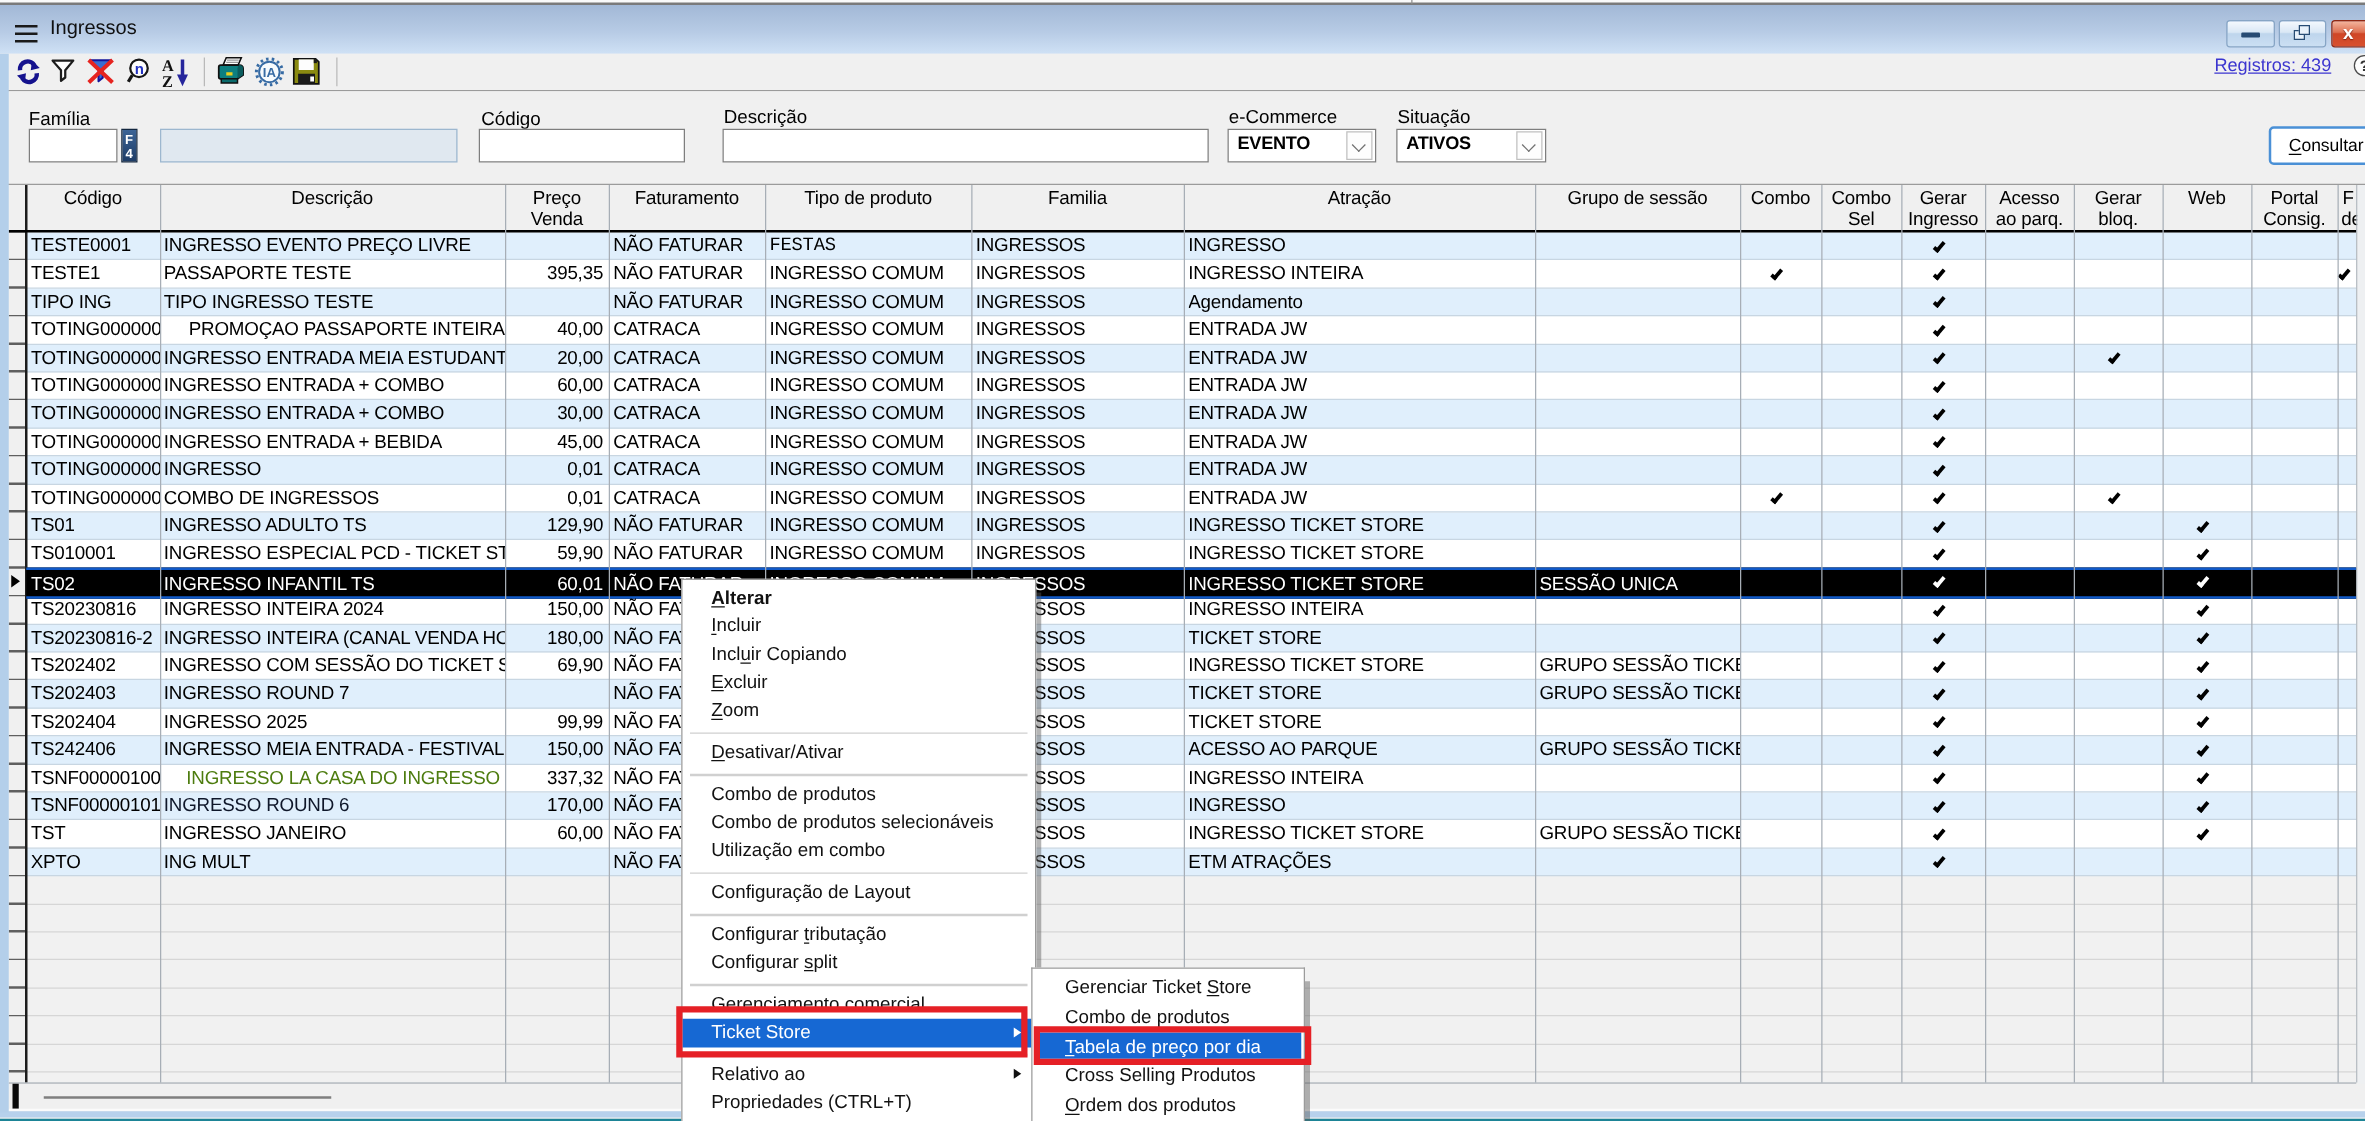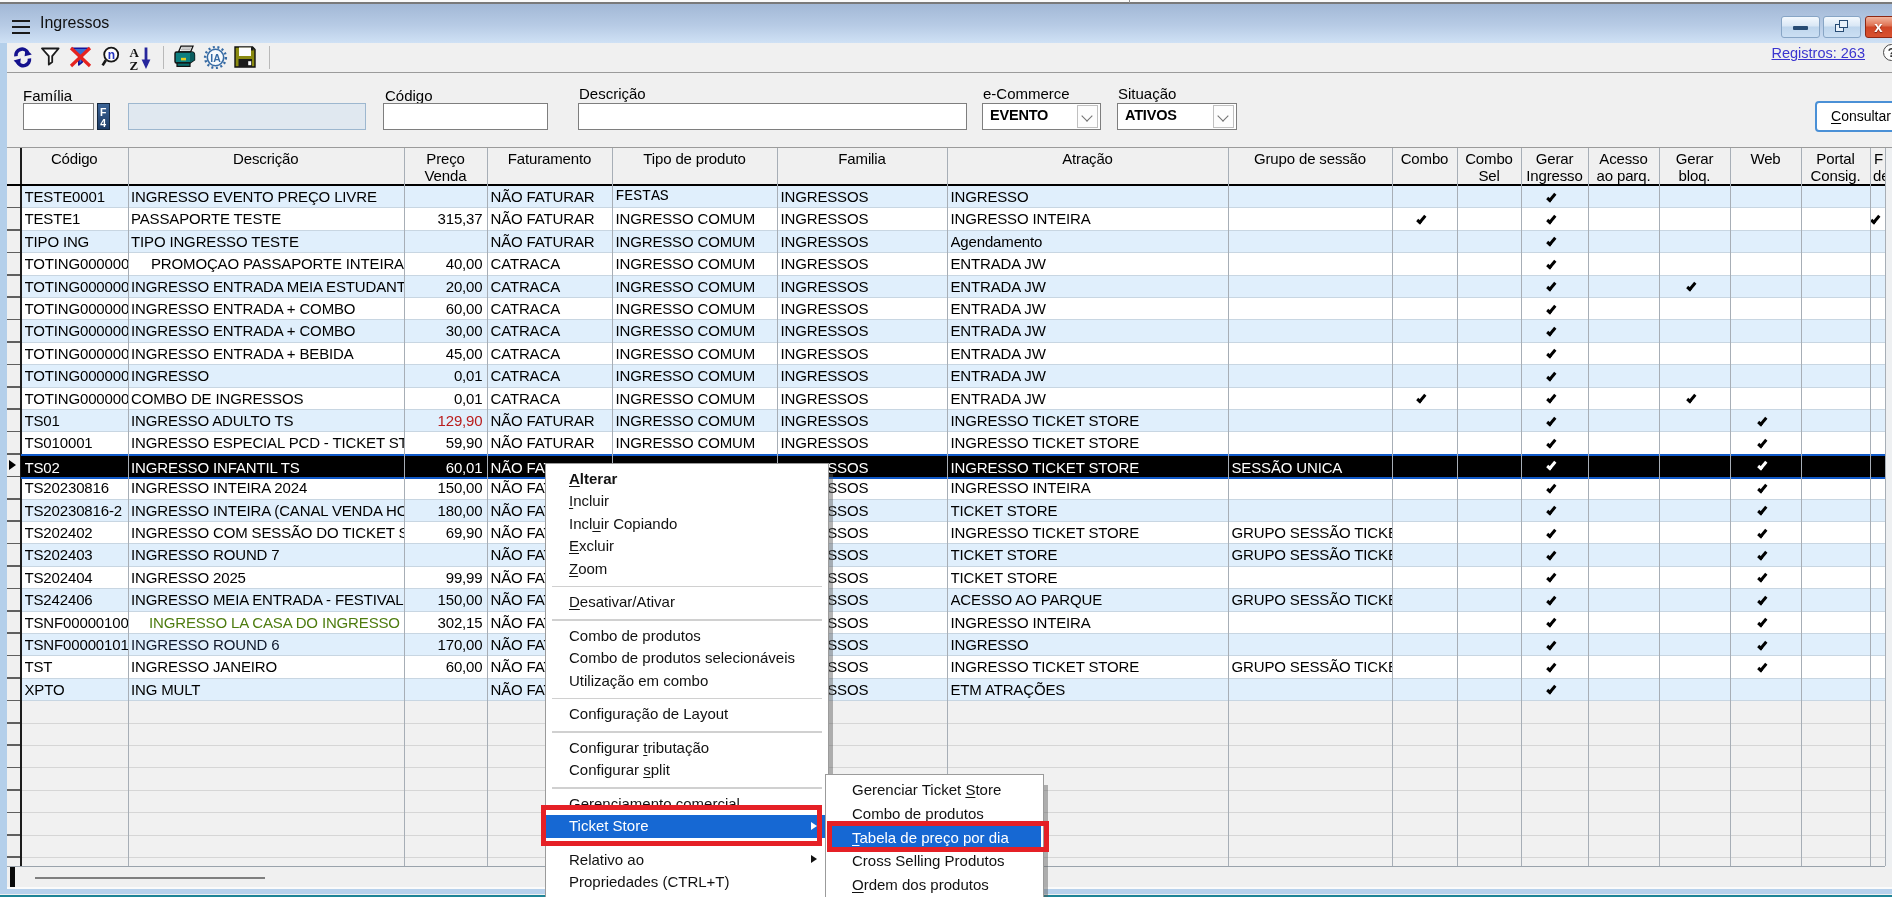--- a/index.html
+++ b/index.html
@@ -71,21 +71,21 @@
 <svg class="abs" style="left:234px;top:46px" width="22" height="22" viewBox="0 0 22 22">
  <path d="M1 1 H18.5 L21 3.5 V21 H1 Z" fill="#8a8a10" stroke="#111" stroke-width="1.4"></path>
  <rect x="5" y="1.5" width="12" height="8.5" fill="#fdfdfd"></rect>
  <rect x="17" y="1.5" width="2.5" height="3" fill="#1a1a1a"></rect>
  <rect x="4.5" y="13" width="13.5" height="8" fill="#1a1a1a"></rect>
  <rect x="14.2" y="15.2" width="3" height="4" fill="#fdfdfd"></rect>
 </svg>
 
 <div class="abs" style="left:163px;top:46px;width:1px;height:23px;background:#b9b9b9"></div>
 <div class="abs" style="left:269px;top:46px;width:1px;height:23px;background:#b9b9b9"></div>
-<div class="abs" style="left:1745px;top:45px;width:120px;font-size:14.5px;color:#3b35cf;text-decoration:underline;text-align:right">Registros: 263</div>
+<div class="abs" style="left:1745px;top:45px;width:120px;font-size:14.5px;color:#3b35cf;text-decoration:underline;text-align:right">Registros: 439</div>
 <div class="abs" style="left:1883px;top:44px;width:17px;height:17px;border:1.6px solid #4a4a4a;border-radius:50%;color:#333;font-size:12px;font-weight:bold;text-align:center;line-height:16px;background:#fdfdfd">?</div>
 <div class="abs" style="left:7px;top:72.5px;width:1885px;height:74.5px;background:#f0f0f0"></div>
 <div class="abs" style="left:23px;top:87px;font-size:15px;color:#000">Família</div>
 <div class="abs" style="left:385px;top:87px;font-size:15px;color:#000">Código</div>
 <div class="abs" style="left:579px;top:85px;font-size:15px;color:#000">Descrição</div>
 <div class="abs" style="left:983px;top:85px;font-size:15px;color:#000">e-Commerce</div>
 <div class="abs" style="left:1118px;top:85px;font-size:15px;color:#000">Situação</div>
 <div class="abs" style="left:23px;top:103px;width:71px;height:27px;background:#fff;border:1px solid #7e7e7e"></div>
 <div class="abs" style="left:97px;top:103px;width:12.5px;height:27px;background:linear-gradient(180deg,#3c6496,#1e3c66);border:1px solid #12263f;color:#fff;font-size:10.5px;line-height:11px;text-align:center;padding-top:2.5px;font-weight:bold">F<br>4</div>
 <div class="abs" style="left:128px;top:103px;width:238px;height:27px;background:#e0e8f0;border:1px solid #9db7cf"></div>
@@ -215,21 +215,21 @@
 <div class="abs" style="left:7px;top:183.8px;width:1878px;height:2.2px;background:#000"></div>
 <div class="cell" style="left:24.5px;top:186.0px;width:103.0px;height:22.4px;line-height:22.4px;color:#000;">TESTE0001</div>
 <div class="cell" style="left:131.0px;top:186.0px;width:273.0px;height:22.4px;line-height:22.4px;color:#000;">INGRESSO EVENTO PREÇO LIVRE</div>
 <div class="cell" style="left:490.5px;top:186.0px;width:121.5px;height:22.4px;line-height:22.4px;color:#000;">NÃO FATURAR</div>
 <div class="cell" style="left:615.5px;top:186.0px;width:161.5px;height:22.4px;line-height:22.4px;color:#000;font-family:Liberation Mono, monospace;">FESTAS</div>
 <div class="cell" style="left:780.5px;top:186.0px;width:166.5px;height:22.4px;line-height:22.4px;color:#000;">INGRESSOS</div>
 <div class="cell" style="left:950.5px;top:186.0px;width:277.5px;height:22.4px;line-height:22.4px;color:#000;">INGRESSO</div>
 <div class="abs" style="left:1549.3px;top:191.6px;width:5px;height:9.5px;border-right:3px solid #000;border-bottom:3px solid #000;transform:rotate(40deg)"></div>
 <div class="cell" style="left:24.5px;top:208.4px;width:103.0px;height:22.4px;line-height:22.4px;color:#000;">TESTE1</div>
 <div class="cell" style="left:131.0px;top:208.4px;width:273.0px;height:22.4px;line-height:22.4px;color:#000;">PASSAPORTE TESTE</div>
-<div class="cell" style="left:407.5px;top:208.4px;width:75.0px;height:22.4px;line-height:22.4px;color:#000;text-align:right;">315,37</div>
+<div class="cell" style="left:407.5px;top:208.4px;width:75.0px;height:22.4px;line-height:22.4px;color:#000;text-align:right;">395,35</div>
 <div class="cell" style="left:490.5px;top:208.4px;width:121.5px;height:22.4px;line-height:22.4px;color:#000;">NÃO FATURAR</div>
 <div class="cell" style="left:615.5px;top:208.4px;width:161.5px;height:22.4px;line-height:22.4px;color:#000;">INGRESSO COMUM</div>
 <div class="cell" style="left:780.5px;top:208.4px;width:166.5px;height:22.4px;line-height:22.4px;color:#000;">INGRESSOS</div>
 <div class="cell" style="left:950.5px;top:208.4px;width:277.5px;height:22.4px;line-height:22.4px;color:#000;">INGRESSO INTEIRA</div>
 <div class="abs" style="left:1419.3px;top:214.0px;width:5px;height:9.5px;border-right:3px solid #000;border-bottom:3px solid #000;transform:rotate(40deg)"></div>
 <div class="abs" style="left:1549.3px;top:214.0px;width:5px;height:9.5px;border-right:3px solid #000;border-bottom:3px solid #000;transform:rotate(40deg)"></div>
 <div class="abs" style="left:1872.8px;top:214.0px;width:5px;height:9.5px;border-right:3px solid #000;border-bottom:3px solid #000;transform:rotate(40deg)"></div>
 <div class="cell" style="left:24.5px;top:230.8px;width:103.0px;height:22.4px;line-height:22.4px;color:#000;">TIPO ING</div>
 <div class="cell" style="left:131.0px;top:230.8px;width:273.0px;height:22.4px;line-height:22.4px;color:#000;">TIPO INGRESSO TESTE</div>
 <div class="cell" style="left:490.5px;top:230.8px;width:121.5px;height:22.4px;line-height:22.4px;color:#000;">NÃO FATURAR</div>
@@ -291,21 +291,21 @@
 <div class="cell" style="left:407.5px;top:387.6px;width:75.0px;height:22.4px;line-height:22.4px;color:#000;text-align:right;">0,01</div>
 <div class="cell" style="left:490.5px;top:387.6px;width:121.5px;height:22.4px;line-height:22.4px;color:#000;">CATRACA</div>
 <div class="cell" style="left:615.5px;top:387.6px;width:161.5px;height:22.4px;line-height:22.4px;color:#000;">INGRESSO COMUM</div>
 <div class="cell" style="left:780.5px;top:387.6px;width:166.5px;height:22.4px;line-height:22.4px;color:#000;">INGRESSOS</div>
 <div class="cell" style="left:950.5px;top:387.6px;width:277.5px;height:22.4px;line-height:22.4px;color:#000;">ENTRADA JW</div>
 <div class="abs" style="left:1419.3px;top:393.2px;width:5px;height:9.5px;border-right:3px solid #000;border-bottom:3px solid #000;transform:rotate(40deg)"></div>
 <div class="abs" style="left:1549.3px;top:393.2px;width:5px;height:9.5px;border-right:3px solid #000;border-bottom:3px solid #000;transform:rotate(40deg)"></div>
 <div class="abs" style="left:1689.3px;top:393.2px;width:5px;height:9.5px;border-right:3px solid #000;border-bottom:3px solid #000;transform:rotate(40deg)"></div>
 <div class="cell" style="left:24.5px;top:410.0px;width:103.0px;height:22.4px;line-height:22.4px;color:#000;">TS01</div>
 <div class="cell" style="left:131.0px;top:410.0px;width:273.0px;height:22.4px;line-height:22.4px;color:#000;">INGRESSO ADULTO TS</div>
-<div class="cell" style="left:407.5px;top:410.0px;width:75.0px;height:22.4px;line-height:22.4px;color:#b91c1c;text-align:right;">129,90</div>
+<div class="cell" style="left:407.5px;top:410.0px;width:75.0px;height:22.4px;line-height:22.4px;color:#000000;text-align:right;">129,90</div>
 <div class="cell" style="left:490.5px;top:410.0px;width:121.5px;height:22.4px;line-height:22.4px;color:#000;">NÃO FATURAR</div>
 <div class="cell" style="left:615.5px;top:410.0px;width:161.5px;height:22.4px;line-height:22.4px;color:#000;">INGRESSO COMUM</div>
 <div class="cell" style="left:780.5px;top:410.0px;width:166.5px;height:22.4px;line-height:22.4px;color:#000;">INGRESSOS</div>
 <div class="cell" style="left:950.5px;top:410.0px;width:277.5px;height:22.4px;line-height:22.4px;color:#000;">INGRESSO TICKET STORE</div>
 <div class="abs" style="left:1549.3px;top:415.6px;width:5px;height:9.5px;border-right:3px solid #000;border-bottom:3px solid #000;transform:rotate(40deg)"></div>
 <div class="abs" style="left:1760.3px;top:415.6px;width:5px;height:9.5px;border-right:3px solid #000;border-bottom:3px solid #000;transform:rotate(40deg)"></div>
 <div class="cell" style="left:24.5px;top:432.4px;width:103.0px;height:22.4px;line-height:22.4px;color:#000;">TS010001</div>
 <div class="cell" style="left:131.0px;top:432.4px;width:273.0px;height:22.4px;line-height:22.4px;color:#000;">INGRESSO ESPECIAL PCD - TICKET STO</div>
 <div class="cell" style="left:407.5px;top:432.4px;width:75.0px;height:22.4px;line-height:22.4px;color:#000;text-align:right;">59,90</div>
 <div class="cell" style="left:490.5px;top:432.4px;width:121.5px;height:22.4px;line-height:22.4px;color:#000;">NÃO FATURAR</div>
@@ -377,21 +377,21 @@
 <div class="cell" style="left:407.5px;top:589.2px;width:75.0px;height:22.4px;line-height:22.4px;color:#000;text-align:right;">150,00</div>
 <div class="cell" style="left:490.5px;top:589.2px;width:121.5px;height:22.4px;line-height:22.4px;color:#000;">NÃO FATURAR</div>
 <div class="cell" style="left:615.5px;top:589.2px;width:161.5px;height:22.4px;line-height:22.4px;color:#000;">INGRESSO COMUM</div>
 <div class="cell" style="left:780.5px;top:589.2px;width:166.5px;height:22.4px;line-height:22.4px;color:#000;">INGRESSOS</div>
 <div class="cell" style="left:950.5px;top:589.2px;width:277.5px;height:22.4px;line-height:22.4px;color:#000;">ACESSO AO PARQUE</div>
 <div class="cell" style="left:1231.5px;top:589.2px;width:160.5px;height:22.4px;line-height:22.4px;color:#000;">GRUPO SESSÃO TICKET</div>
 <div class="abs" style="left:1549.3px;top:594.8px;width:5px;height:9.5px;border-right:3px solid #000;border-bottom:3px solid #000;transform:rotate(40deg)"></div>
 <div class="abs" style="left:1760.3px;top:594.8px;width:5px;height:9.5px;border-right:3px solid #000;border-bottom:3px solid #000;transform:rotate(40deg)"></div>
 <div class="cell" style="left:24.5px;top:611.6px;width:103.0px;height:22.4px;line-height:22.4px;color:#000;">TSNF000001000</div>
 <div class="cell" style="left:149px;top:611.6px;width:273.0px;height:28px;line-height:22.4px;color:#4d7c0f;">INGRESSO LA CASA DO INGRESSO</div>
-<div class="cell" style="left:407.5px;top:611.6px;width:75.0px;height:22.4px;line-height:22.4px;color:#000;text-align:right;">302,15</div>
+<div class="cell" style="left:407.5px;top:611.6px;width:75.0px;height:22.4px;line-height:22.4px;color:#000;text-align:right;">337,32</div>
 <div class="cell" style="left:490.5px;top:611.6px;width:121.5px;height:22.4px;line-height:22.4px;color:#000;">NÃO FATURAR</div>
 <div class="cell" style="left:615.5px;top:611.6px;width:161.5px;height:22.4px;line-height:22.4px;color:#000;">INGRESSO COMUM</div>
 <div class="cell" style="left:780.5px;top:611.6px;width:166.5px;height:22.4px;line-height:22.4px;color:#000;">INGRESSOS</div>
 <div class="cell" style="left:950.5px;top:611.6px;width:277.5px;height:22.4px;line-height:22.4px;color:#000;">INGRESSO INTEIRA</div>
 <div class="abs" style="left:1549.3px;top:617.2px;width:5px;height:9.5px;border-right:3px solid #000;border-bottom:3px solid #000;transform:rotate(40deg)"></div>
 <div class="abs" style="left:1760.3px;top:617.2px;width:5px;height:9.5px;border-right:3px solid #000;border-bottom:3px solid #000;transform:rotate(40deg)"></div>
 <div class="cell" style="left:24.5px;top:634.0px;width:103.0px;height:22.4px;line-height:22.4px;color:#000;">TSNF000001011</div>
 <div class="cell" style="left:131.0px;top:634.0px;width:273.0px;height:22.4px;line-height:22.4px;color:#0f172a;">INGRESSO ROUND 6</div>
 <div class="cell" style="left:407.5px;top:634.0px;width:75.0px;height:22.4px;line-height:22.4px;color:#000;text-align:right;">170,00</div>
 <div class="cell" style="left:490.5px;top:634.0px;width:121.5px;height:22.4px;line-height:22.4px;color:#000;">NÃO FATURAR</div>

